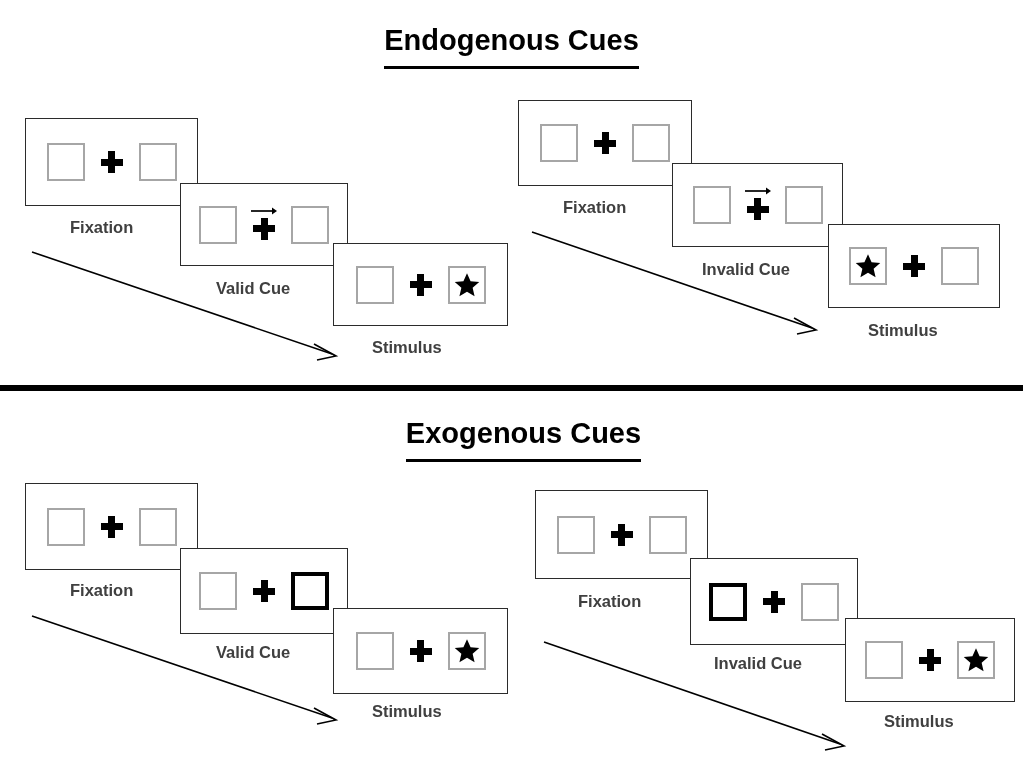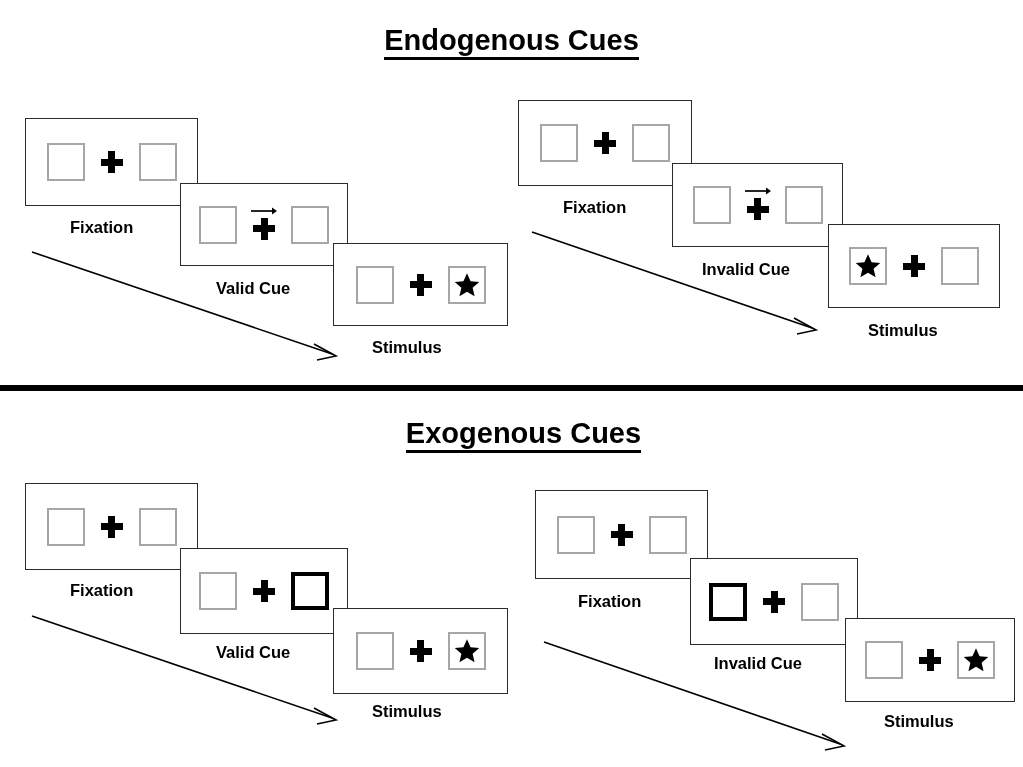--- a/index.html
+++ b/index.html
@@ -25,21 +25,21 @@
     position: absolute;
     width: 100%;
     text-align: center;
     font-size: 29px;
     font-weight: bold;
     color: #000000;
     letter-spacing: 0px;
   }
   .section-title span {
     border-bottom: 3px solid #000000;
-    padding-bottom: 1px;
+    padding-bottom: 10px;
   }
   #title-endogenous { top: 24px; left: 0; }
   #title-exogenous  { top: 417px; left: 12px; }
 
   
   #divider {
     position: absolute;
     left: 0;
     top: 385px;
     width: 1023px;
@@ -129,21 +129,21 @@
     width: 26px;
     height: 26px;
     display: block;
   }
 
   
   .panel-label {
     position: absolute;
     font-size: 16.5px;
     font-weight: bold;
-    color: #000000;
+    color: #404040;
     white-space: nowrap;
   }
 
   
   .time-arrow {
     position: absolute;
     pointer-events: none;
   }
 </style>
 </head>

